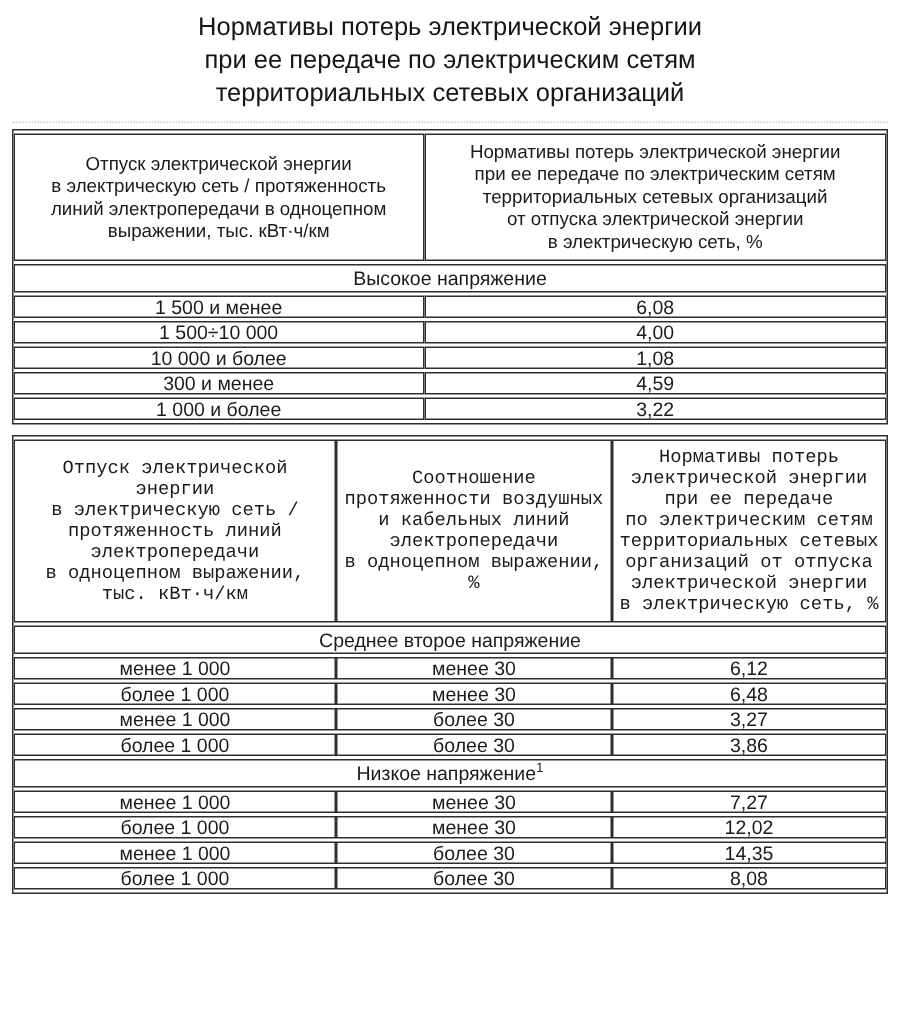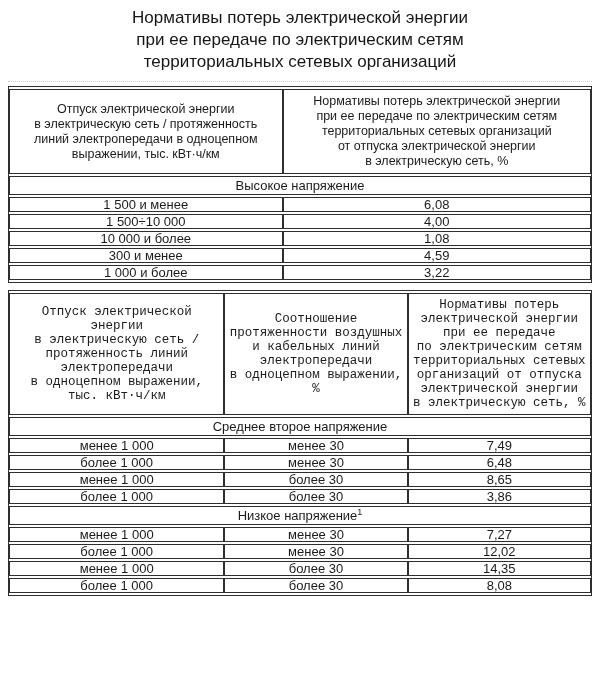--- a/index.html
+++ b/index.html
@@ -152,31 +152,31 @@
 в электрическую сеть, %</th>
       </tr>
     </thead>
     <tbody>
       <tr class="section-row">
         <td colspan="3"><span>Среднее второе напряжение</span><sup class="fn-ref"></sup></td>
       </tr>
       <tr>
         <td>менее 1 000</td>
         <td>менее 30</td>
-        <td>7,49</td>
+        <td>6,12</td>
       </tr>
       <tr>
         <td>более 1 000</td>
         <td>менее 30</td>
         <td>6,48</td>
       </tr>
       <tr>
         <td>менее 1 000</td>
         <td>более 30</td>
-        <td>8,65</td>
+        <td>3,27</td>
       </tr>
       <tr>
         <td>более 1 000</td>
         <td>более 30</td>
         <td>3,86</td>
       </tr>
       <tr class="section-row">
         <td colspan="3"><span>Низкое напряжение</span><sup class="fn-ref">1</sup></td>
       </tr>
       <tr>

